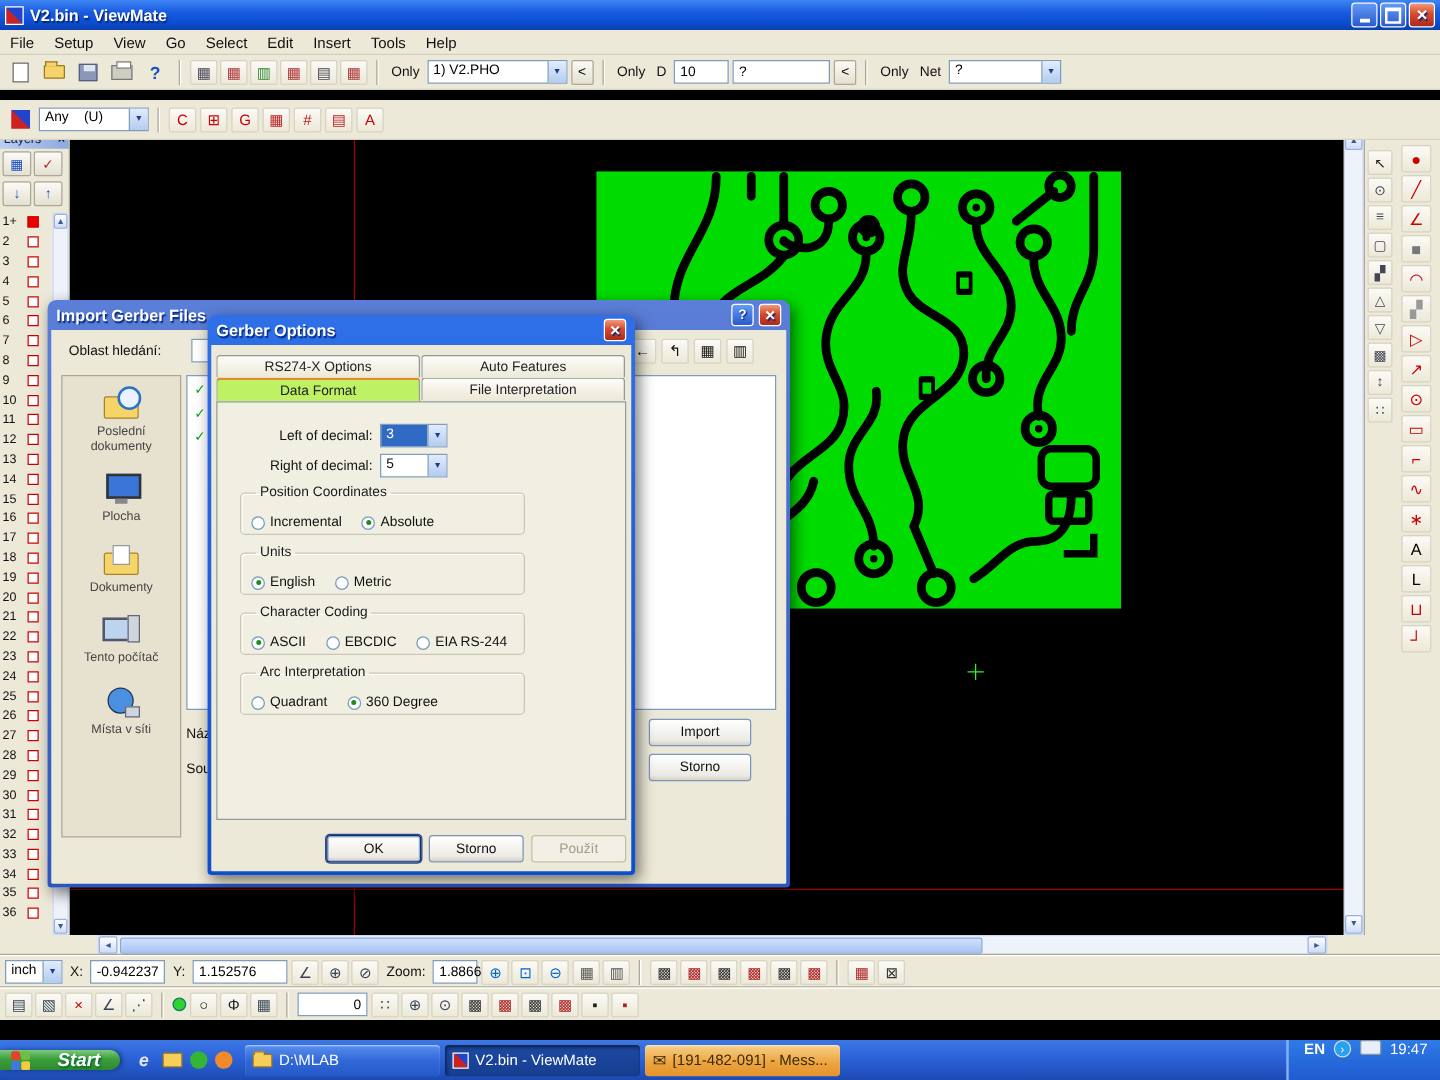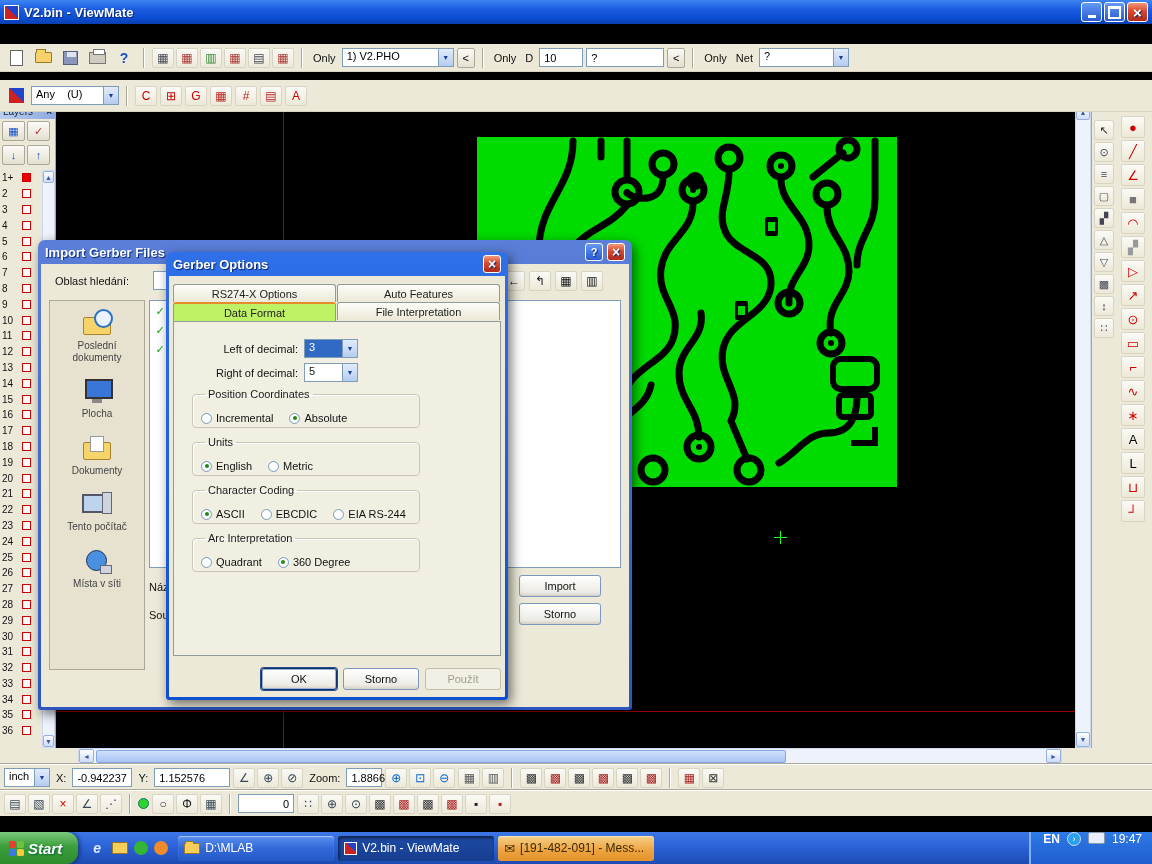--- a/index.html
+++ b/index.html
@@ -78,21 +78,21 @@
 .editcol{position:absolute;left:1094px;top:16px;width:22px;display:flex;flex-direction:column;gap:2px;z-index:16}
 .editcol .ib{width:20px;height:20px;font-size:11px}
 .drawcol{position:absolute;left:1121px;top:12px;width:26px;display:flex;flex-direction:column;gap:2px;z-index:16}
 .drawcol .ib{width:24px;height:22px;font-size:13px}
 
 .status{position:absolute;left:0;width:1152px;height:26px;background:#ece9d8;border-top:1px solid #fff;box-shadow:0 -1px 0 #aca899;display:flex;align-items:center;gap:3px;padding:0 4px;z-index:30}
 .s1{top:764px}.s2{top:790px}
 .igroup{display:inline-flex;gap:2px}
 
 .taskbar{position:absolute;left:0;top:832px;width:1152px;height:32px;background:linear-gradient(#3c77e4,#2c63d8 45%,#1c4ab2);display:flex;align-items:center;z-index:40}
-.start{height:32px;padding:0 16px 0 8px;border-radius:0 12px 12px 0;display:flex;align-items:center;gap:3px;color:#fff;font-weight:bold;font-style:italic;font-size:15px;text-shadow:1px 1px 2px #063;background:linear-gradient(#7ccb7c,#3c9e3c 45%,#2e8b2e);box-shadow:2px 0 4px rgba(0,0,0,.4)}
+.start{height:16px;padding:0 16px 0 8px;border-radius:0 12px 12px 0;display:flex;align-items:center;gap:21px;color:#fff;font-weight:bold;font-style:italic;font-size:15px;text-shadow:1px 1px 2px #063;background:linear-gradient(#7ccb7c,#3c9e3c 45%,#2e8b2e);box-shadow:2px 0 4px rgba(0,0,0,.4)}
 .qlwrap{display:flex;align-items:center;gap:6px;padding:0 10px}
 .ql{width:18px;height:18px;display:inline-flex;align-items:center;justify-content:center;font-size:14px;font-weight:bold;color:#dceaff;font-style:italic}
 .ql1{background:#f7ce5a;border:1px solid #9a7a20;width:16px;height:12px;border-radius:1px;font-style:normal}
 .ql2{background:#35b535;border-radius:50%;width:14px;height:14px}
 .ql3{background:#f08a2a;border-radius:50%;width:14px;height:14px}
 .tasks{display:flex;align-items:center;gap:4px}
 .task{width:156px;height:25px;border-radius:3px;display:flex;align-items:center;gap:5px;padding:0 6px;font-size:12px;color:#fff;background:linear-gradient(#5a90ee,#3168d8 50%,#2559c8);box-shadow:inset 0 1px 1px rgba(255,255,255,.5)}
 .task.active{background:linear-gradient(#1e4aa4,#163e90);box-shadow:inset 1px 2px 3px rgba(0,0,0,.55)}
 .task.alert{background:linear-gradient(#f6d088,#eda23c 60%,#e3942e);color:#3a2a08;text-shadow:none}
 .tlabel{white-space:nowrap;overflow:hidden}
@@ -160,20 +160,31 @@
   <div class="titlebar">
     <span class="appicon"></span>
     <span class="ttext">V2.bin - ViewMate</span>
     <span class="winbtns">
       <span class="wbtn min"></span>
       <span class="wbtn max"></span>
       <span class="wbtn close"></span>
     </span>
   </div>
 
+  <div class="menubar">
+      <span class="mi">File</span>
+      <span class="mi">Setup</span>
+      <span class="mi">View</span>
+      <span class="mi">Go</span>
+      <span class="mi">Select</span>
+      <span class="mi">Edit</span>
+      <span class="mi">Insert</span>
+      <span class="mi">Tools</span>
+      <span class="mi">Help</span>
+    </div>
 
   <div class="toolbar t1">
     <span class="tbicon">
         <span class="i-new"></span>
       </span>
     <span class="tbicon">
         <span class="i-open"></span>
       </span>
     <span class="tbicon">
         <span class="i-save"></span>

